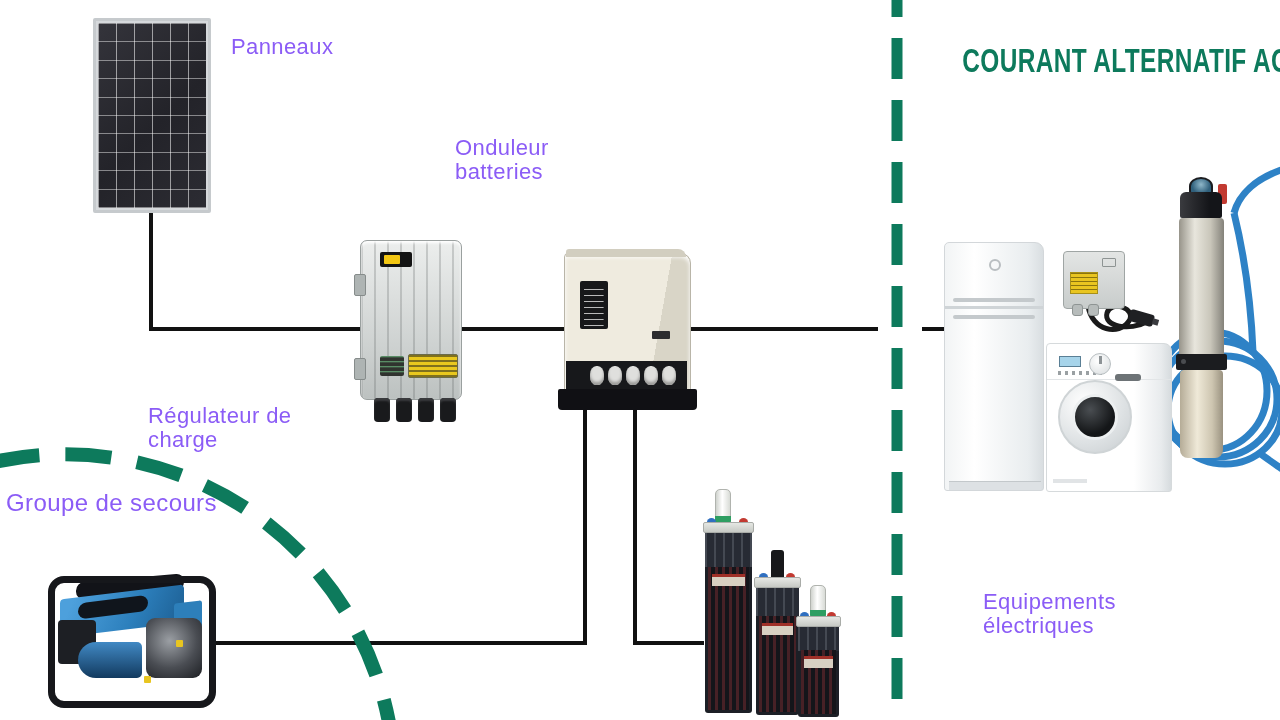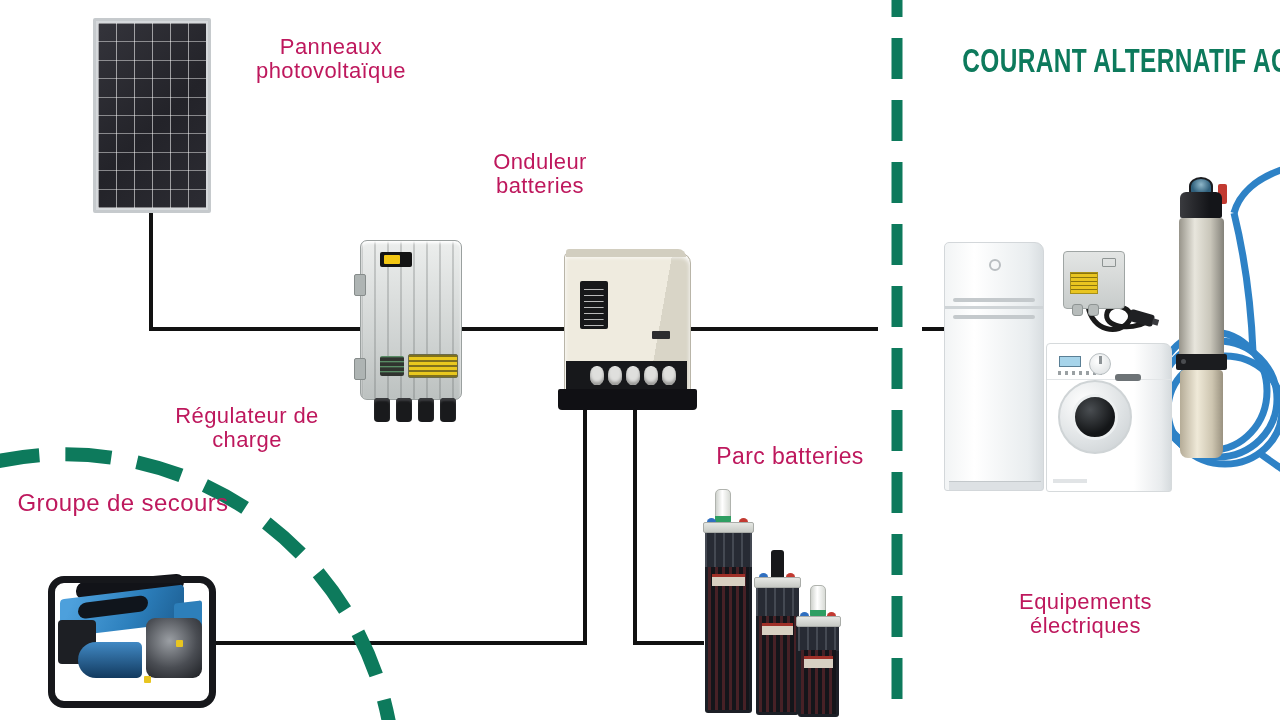--- a/index.html
+++ b/index.html
@@ -4,22 +4,22 @@
 <style>
   html,body{margin:0;padding:0;background:#fff;}
   .stage{position:relative;width:1280px;height:720px;background:#ffffff;overflow:hidden;
          font-family:"Liberation Sans",sans-serif;}
   .stage *{box-sizing:border-box;}
 
   
   .overlay{position:absolute;left:0;top:0;z-index:1;}
 
   
-  .lbl{position:absolute;z-index:3;color:#be185d;font-size:22px;line-height:24px;
-       text-align:center;letter-spacing:.4px;}
+  .lbl{position:absolute;z-index:3;color:#8b5cf6;font-size:22px;line-height:24px;
+       letter-spacing:.4px;}
   .heading{position:absolute;z-index:3;color:#0d7a5c;font-weight:700;font-size:33px;
            line-height:34px;text-align:center;white-space:nowrap;}
   .heading>span{display:inline-block;transform:scaleX(.74);transform-origin:center;letter-spacing:.5px;}
 
   
   .solar{position:absolute;left:93px;top:18px;width:118px;height:195px;z-index:2;
          background:#d6d9dc;border:3px solid #c6cacd;border-radius:2px;padding:2px;}
   .solar-cells{width:100%;height:100%;background-color:#26262b;
     background-image:
       repeating-linear-gradient(to right, rgba(255,255,255,.55) 0 1px, transparent 1px 18px),
@@ -185,46 +185,42 @@
       <path d="M633 643 L704 643"></path>
     </g>
 
     <line x1="897" y1="0" x2="897" y2="720" stroke="#0d7a5c" stroke-width="11" stroke-dasharray="41 21" stroke-dashoffset="24"></line>
 
     <path d="M -6 462 A 330 330 0 0 1 390 728" fill="none" stroke="#0d7a5c" stroke-width="14" stroke-dasharray="46 26"></path>
   </svg>
 
   <div class="lbl" style="left:231px;top:35px;width:200px;">
     <span>Panneaux</span><br>
-    <span>photovoltaïque</span>
   </div>
 
 
   <div class="heading" style="left:905px;top:44px;width:370px;">
     <span>COURANT ALTERNATIF AC</span>
   </div>
 
 
-  <div class="lbl" style="left:455px;top:150px;width:170px;">
+  <div class="lbl" style="left:455px;top:136px;width:170px;">
     <span>Onduleur</span><br>
     <span>batteries</span>
   </div>
 
   <div class="lbl" style="left:148px;top:404px;width:198px;">
     <span>Régulateur de</span><br>
     <span>charge</span>
   </div>
 
   <div class="lbl" style="left:6px;top:491px;width:234px;font-size:24px;">
     <span>Groupe de secours</span>
   </div>
 
-  <div class="lbl" style="left:698px;top:444px;width:184px;font-size:23px;">
-    <span>Parc batteries</span>
-  </div>
 
   <div class="lbl" style="left:983px;top:590px;width:205px;">
     <span>Equipements</span><br>
     <span>électriques</span>
   </div>
 
   <div class="solar">
     <div class="solar-cells"></div>
   </div>
 

